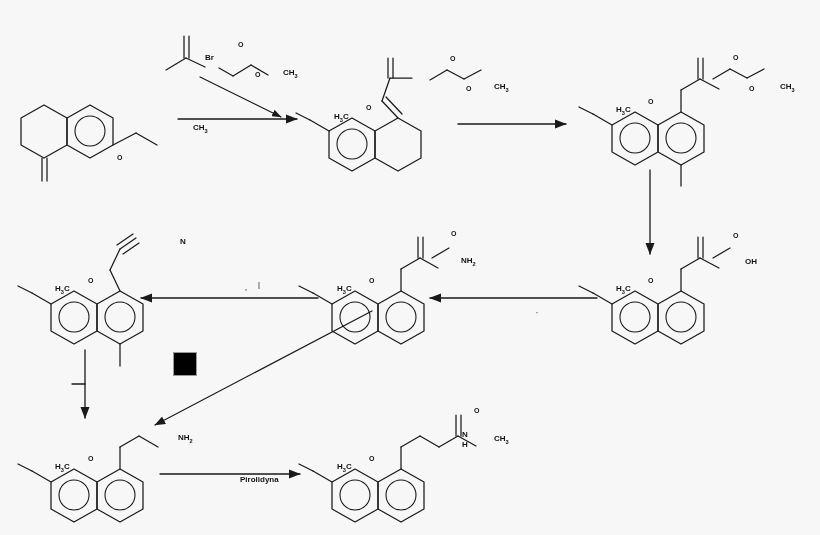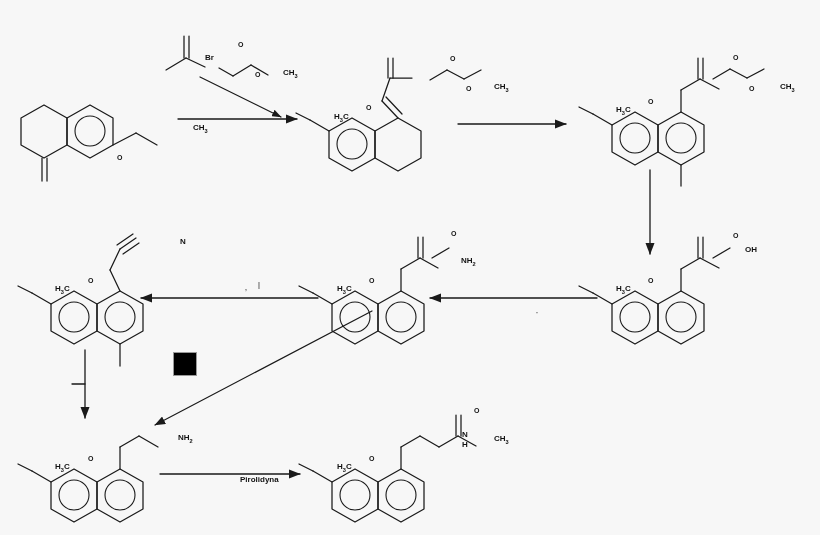--- a/index.html
+++ b/index.html
@@ -237,21 +237,21 @@
 
 <div class="lbl lbl-h3c" style="left:616px;top:106px;">H<sub style="font-size:70%">3</sub>C</div>
 <div class="lbl lbl-o" style="left:648px;top:98px;">O</div>
 <div class="lbl lbl-o" style="left:733px;top:54px;">O</div>
 <div class="lbl lbl-o" style="left:749px;top:85px;">O</div>
 <div class="lbl lbl-ch3" style="left:780px;top:83px;">CH<sub style="font-size:70%">3</sub></div>
 
 <div class="lbl lbl-h3c" style="left:616px;top:285px;">H<sub style="font-size:70%">3</sub>C</div>
 <div class="lbl lbl-o" style="left:648px;top:277px;">O</div>
 <div class="lbl lbl-o" style="left:733px;top:232px;">O</div>
-<div class="lbl lbl-sm" style="left:745px;top:246px;">OH</div>
+<div class="lbl lbl-sm" style="left:745px;top:258px;">OH</div>
 
 <div class="lbl lbl-h3c" style="left:337px;top:285px;">H<sub style="font-size:70%">3</sub>C</div>
 <div class="lbl lbl-o" style="left:369px;top:277px;">O</div>
 <div class="lbl lbl-o" style="left:451px;top:230px;">O</div>
 <div class="lbl lbl-sm" style="left:461px;top:257px;">NH<sub style="font-size:70%">2</sub></div>
 
 <div class="lbl lbl-h3c" style="left:55px;top:285px;">H<sub style="font-size:70%">3</sub>C</div>
 <div class="lbl lbl-o" style="left:88px;top:277px;">O</div>
 <div class="lbl lbl-sm" style="left:180px;top:238px;">N</div>
 

